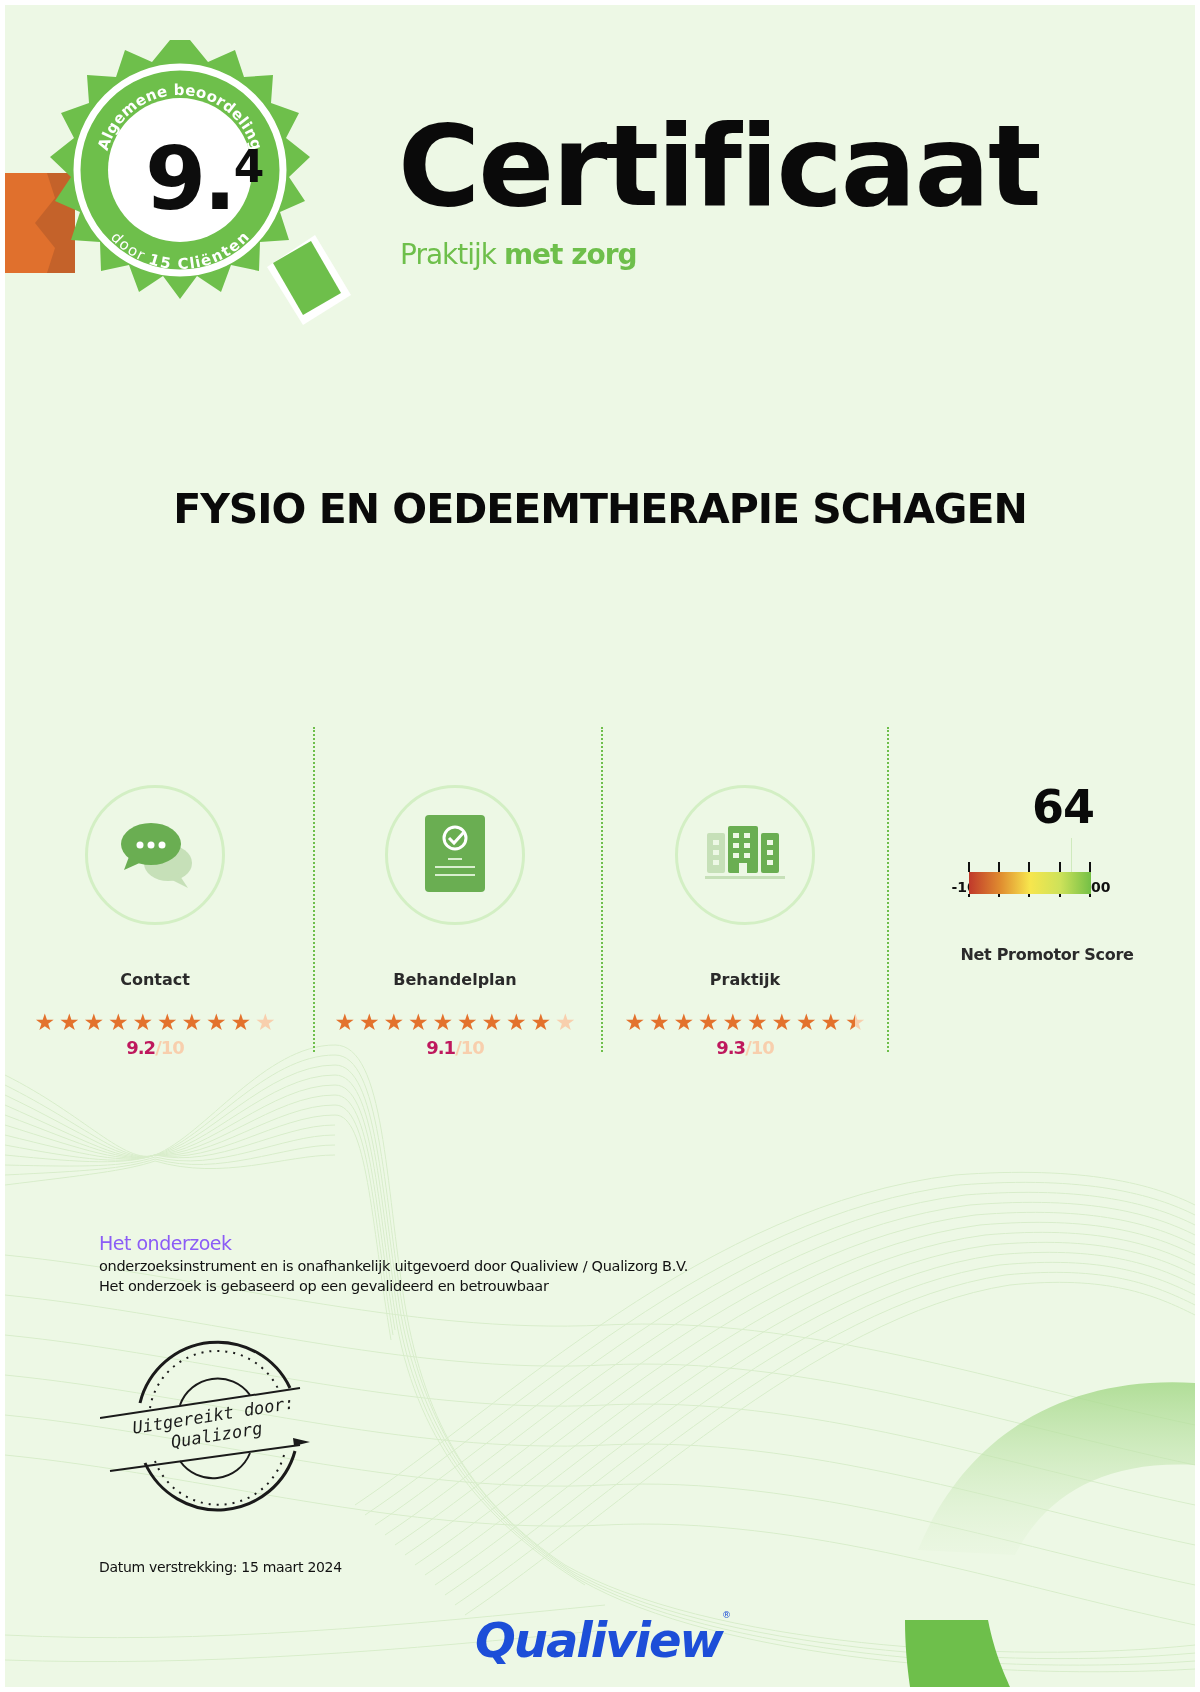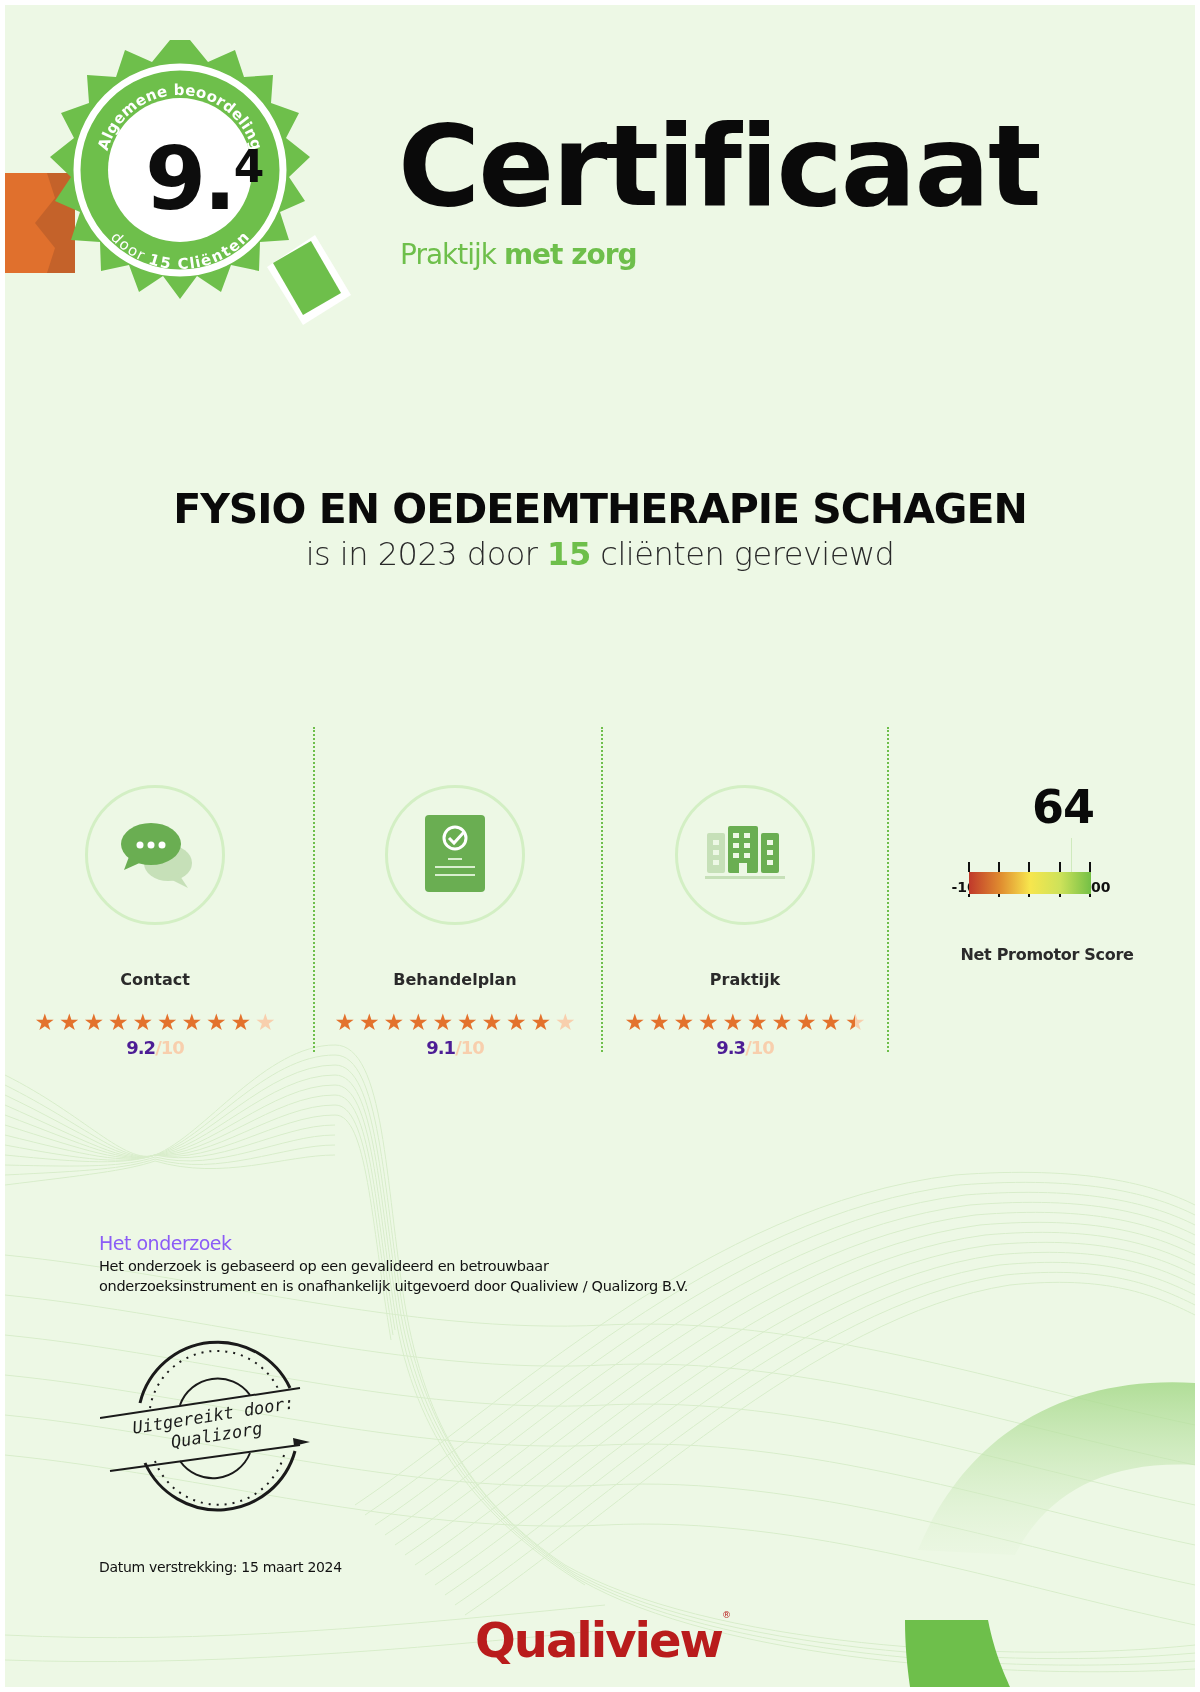--- a/index.html
+++ b/index.html
@@ -33,21 +33,21 @@
   .divider { position: absolute; top: 722px; height: 325px; width: 0; border-left: 2px dotted #6ebf4b; }
   .score-col { position: absolute; top: 780px; width: 260px; text-align: center; }
   .icon-circle { width: 140px; height: 140px; border-radius: 50%; border: 3px solid #d3efc4; margin: 0 auto; position: relative; }
   .icon-circle svg { position: absolute; left: 0; top: 0; }
   .score-label { margin-top: 45px; font-family: "DejaVu Sans", sans-serif; font-weight: 700; font-size: 16px; color: #2a2a2a; }
   .stars { margin-top: 22px; font-size: 23px; letter-spacing: 0px; line-height: 1; white-space: nowrap; }
   .star { color: #e3722d; display: inline-block; width: 24.5px; text-align: center; }
   .star.empty { color: #f8cfad; }
   .star.half { background: linear-gradient(90deg, #e3722d 50%, #f8cfad 50%); -webkit-background-clip: text; background-clip: text; color: transparent; }
   .score-val { margin-top: 3px; font-family: "DejaVu Sans", sans-serif; font-weight: 700; font-size: 18px; letter-spacing: -1px; }
-  .score-val .num { color: #4c1d95; margin-top: 16px; }
+  .score-val .num { color: #be185d; margin-top: 16px; }
   .score-val .den { color: #f8cfad; }
 
   
   .nps { position: absolute; left: 922px; top: 775px; width: 240px; }
   .nps-value { position: absolute; left: 105px; top: 0; font-family: "DejaVu Sans", sans-serif; font-weight: 700; font-size: 46px; color: #0a0a0a; letter-spacing: -1px; text-align: center; }
   .nps-ticks { position: absolute; left: 0; top: 67px; width: 240px; height: 14px; }
   .nps-tick-label { position: absolute; font-family: "DejaVu Sans", sans-serif; font-size: 14px; font-weight: 600; color: #111; transform: translateX(-50%); top: 0; margin-top: 32px; }
   .nps-bar { position: absolute; left: 42px; top: 92px; width: 122px; height: 22px;
     background: linear-gradient(90deg, #c0392b 0%, #df8a2f 25%, #f7e64d 50%, #cde25a 75%, #74c046 100%); }
   .nps-tick { position: absolute; width: 2px; background: #111; }
@@ -56,21 +56,21 @@
   
   .research-title { position: absolute; left: 94px; top: 1227px; font-family: "DejaVu Sans", sans-serif; font-weight: 400; font-size: 19px; color: #8b5cf6; letter-spacing: -0.5px; }
   .research-text { position: absolute; left: 94px; top: 1251px; width: 700px; font-family: "DejaVu Sans", sans-serif; font-size: 14.5px; line-height: 20px; color: #111; letter-spacing: -0.3px; }
 
   
   .stamp { position: absolute; left: 95px; top: 1328px; width: 230px; height: 190px; }
   .stamp-text { position: absolute; left: 30px; top: 72px; width: 170px; text-align: center; transform: rotate(-9deg); font-family: "DejaVu Sans Mono", monospace; font-size: 17px; color: #1a1a1a; line-height: 20px; font-style: italic; }
 
   .date { position: absolute; left: 94px; top: 1554px; font-family: "DejaVu Sans", sans-serif; font-size: 14px; color: #111; letter-spacing: -0.3px; }
 
-  .logo { position: absolute; left: 470px; top: 1607px; font-family: "DejaVu Sans", sans-serif; font-weight: 700; font-size: 48px; color: #b91c1c; letter-spacing: -2px; }
+  .logo { position: absolute; left: 470px; top: 1607px; font-family: "DejaVu Sans", sans-serif; font-weight: 700; font-size: 48px; color: #1d4ed8; letter-spacing: -2px; font-style: italic; }
   .logo sup { font-size: 9px; font-weight: 400; position: relative; top: -22px; letter-spacing: 0; }
 </style>
 </head>
 <body>
 
 <div class="page">
 
   <svg class="bg-waves" viewBox="0 0 1190 1682" width="1190" height="1682">
     <g fill="none" stroke="#d6ecc8" stroke-width="1" opacity="0.9">
       <path d="M0 1070 C 80 1110, 120 1160, 150 1150 C 200 1130, 260 1040, 330 1040 C 380 1040, 380 1180, 400 1300 C 420 1420, 470 1500, 560 1560 C 700 1640, 1000 1660, 1190 1640"></path>
@@ -146,21 +146,20 @@
     </svg>
     <div class="seal-score">
       <span class="big">9.</span><span class="sup">4</span>
     </div>
   </div>
 
   <div class="title">Certificaat</div>
   <div class="subtitle"><span>Praktijk </span><b>met zorg</b></div>
 
   <div class="practice-name">FYSIO EN OEDEEMTHERAPIE SCHAGEN</div>
-  <div class="practice-line"><span>is in 2023 door </span><b>15</b><span> cliënten gereviewd</span></div>
 
   <div class="divider" style="left:308px"></div>
   <div class="divider" style="left:596px"></div>
   <div class="divider" style="left:882px"></div>
 
   <div class="score-col" style="left:20px">
     <div class="icon-circle">
       <svg width="134" height="134" viewBox="0 0 134 134">
         <ellipse cx="80" cy="75" rx="24" ry="18" fill="#c6e0b8"></ellipse>
         <polygon points="90,85 100,100 80,90" fill="#c6e0b8"></polygon>
@@ -244,22 +243,22 @@
     <div class="nps-tick" style="left:41px;top:114px;height:3px"></div>
     <div class="nps-tick" style="left:71px;top:114px;height:3px"></div>
     <div class="nps-tick" style="left:101px;top:114px;height:3px"></div>
     <div class="nps-tick" style="left:132px;top:114px;height:3px"></div>
     <div class="nps-tick" style="left:162px;top:114px;height:3px"></div>
     <div class="nps-label">Net Promotor Score</div>
   </div>
 
   <div class="research-title">Het onderzoek</div>
   <div class="research-text">
+    <div>onderzoeksinstrument en is onafhankelijk uitgevoerd door Qualiview / Qualizorg B.V.</div>
     <div>Het onderzoek is gebaseerd op een gevalideerd en betrouwbaar</div>
-    <div>onderzoeksinstrument en is onafhankelijk uitgevoerd door Qualiview / Qualizorg B.V.</div>
   </div>
 
   <div class="stamp">
     <svg width="230" height="190" viewBox="0 0 230 190">
       <g fill="none" stroke="#1a1a1a">
         <path d="M40 70 A 80 80 0 0 1 190 55" stroke-width="3"></path>
         <path d="M50 75 A 68 68 0 0 1 180 60" stroke-width="2" stroke-dasharray="2 6"></path>
         <path d="M45 130 A 80 80 0 0 0 195 118" stroke-width="3"></path>
         <path d="M55 128 A 68 68 0 0 0 185 118" stroke-width="2" stroke-dasharray="2 6"></path>
         <path d="M80 72 A 40 40 0 0 1 150 62" stroke-width="2"></path>

